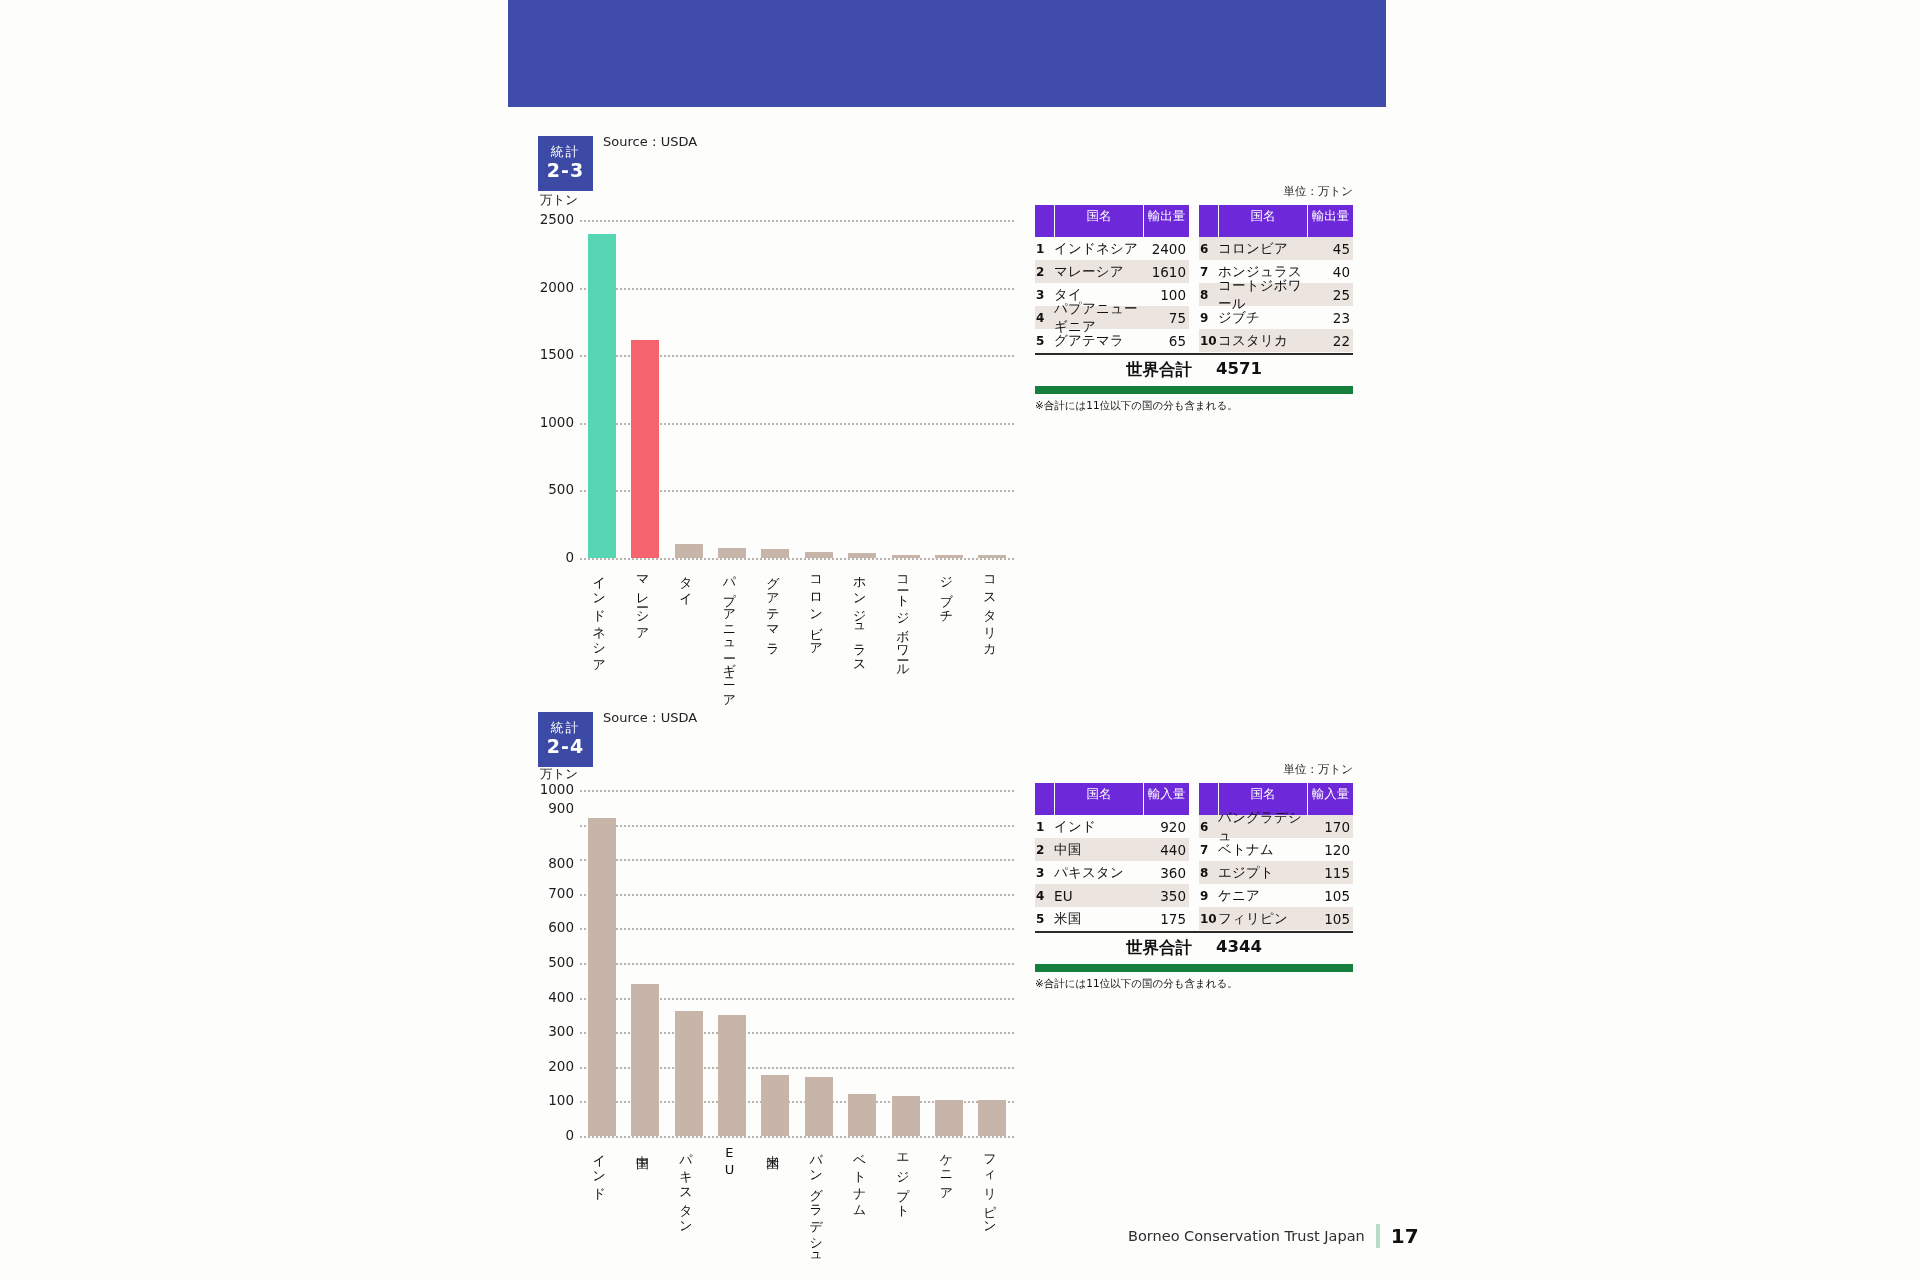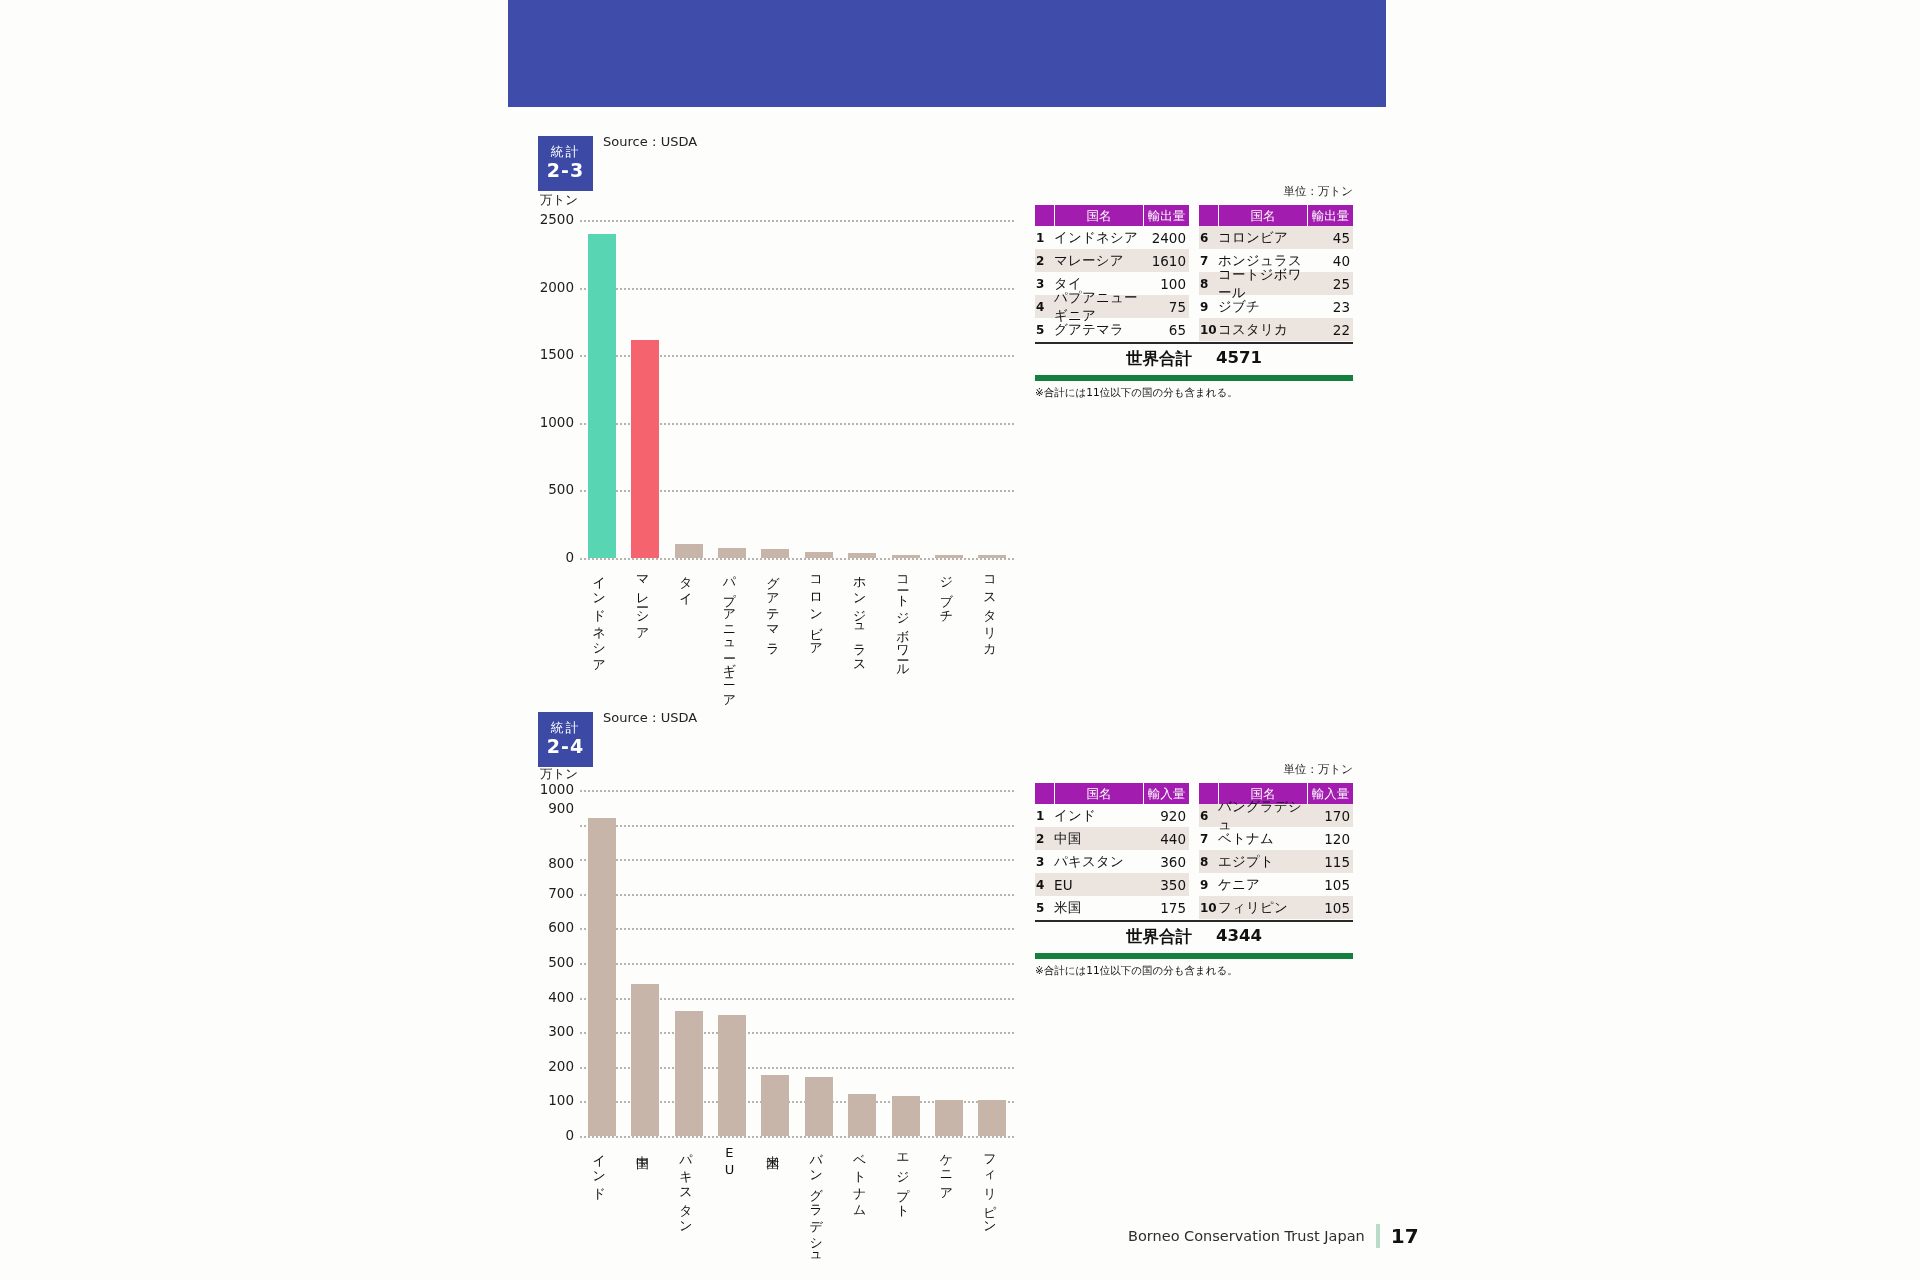--- a/index.html
+++ b/index.html
@@ -22,30 +22,30 @@
   .gridline{position:absolute;left:0;right:0;height:0;border-top:2px dotted #b8b3ae;}
   .ytick{position:absolute;left:-50px;width:44px;text-align:right;font-size:13.5px;color:#1c1c1c;}
   .bar{position:absolute;bottom:0;}
   .xtick{position:absolute;writing-mode:vertical-rl;text-orientation:upright;font-size:13px;
         letter-spacing:2px;line-height:1;color:#111;white-space:nowrap;}
 
   .tablewrap{position:absolute;width:318px;}
   .unit-note{text-align:right;font-size:11.5px;color:#1c1c1c;margin-bottom:6px;}
   .dual{display:flex;gap:10px;}
   .subtable{width:154px;}
-  .thead{display:flex;height:21px;background:#a21caf;color:#fff;font-size:12.5px;justify-content:center;}
+  .thead{display:flex;height:32px;background:#6d28d9;color:#fff;font-size:12.5px;justify-content:center;}
   .th-rank{width:19px;border-right:1px solid #fff;}
   .th-name{flex:1;text-align:center;line-height:21px;border-right:1px solid #fff;}
   .th-val{width:45px;text-align:center;line-height:21px;}
   .trow{display:flex;height:23px;align-items:center;font-size:13.5px;}
   .trow.shade{background:#ebe4df;}
   .td-rank{width:19px;font-weight:bold;font-size:12px;padding-left:1px;box-sizing:border-box;}
   .td-name{flex:1;letter-spacing:0.2px;}
   .td-val{width:44px;text-align:right;padding-right:3px;box-sizing:border-box;}
-  .total-row{border-top:2px solid #2a2a2a;border-bottom:6px solid #15803d;display:flex;
+  .total-row{border-top:2px solid #2a2a2a;border-bottom:8px solid #15803d;display:flex;
         justify-content:center;gap:24px;font-weight:bold;font-size:16.5px;padding:4px 0 5px;margin-top:1px;}
   .note{font-size:10.5px;margin-top:5px;color:#111;}
 
   .para{position:absolute;width:322px;font-size:14px;line-height:19.8px;text-align:justify;color:#141414;}
 
   .footer{position:absolute;left:1128px;top:1224px;display:flex;align-items:center;gap:11px;}
   .footer-brand{font-size:14.5px;color:#2e2e2e;}
   .footer-divider{width:4px;height:24px;background:#b9dcc9;}
   .footer-page{font-size:20px;font-weight:bold;color:#111;}
 </style>

